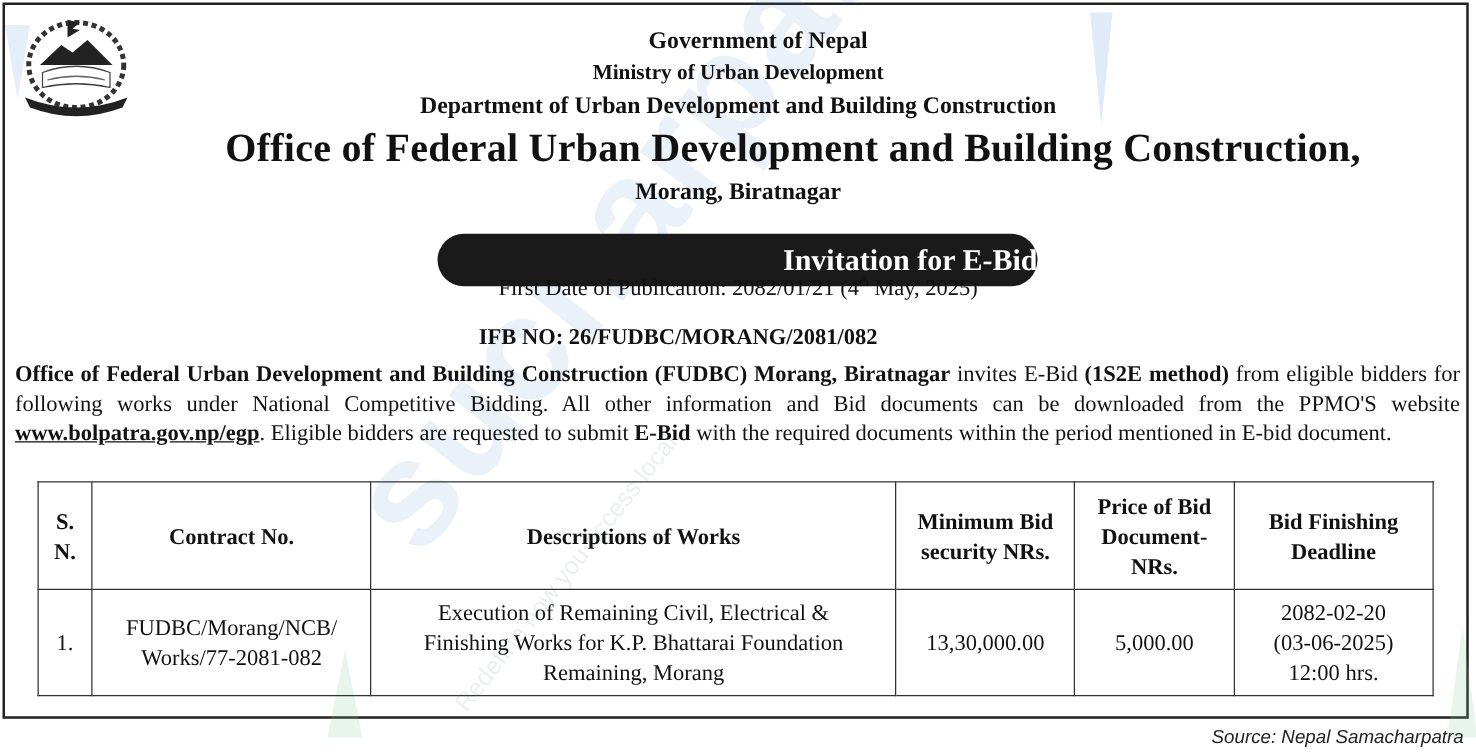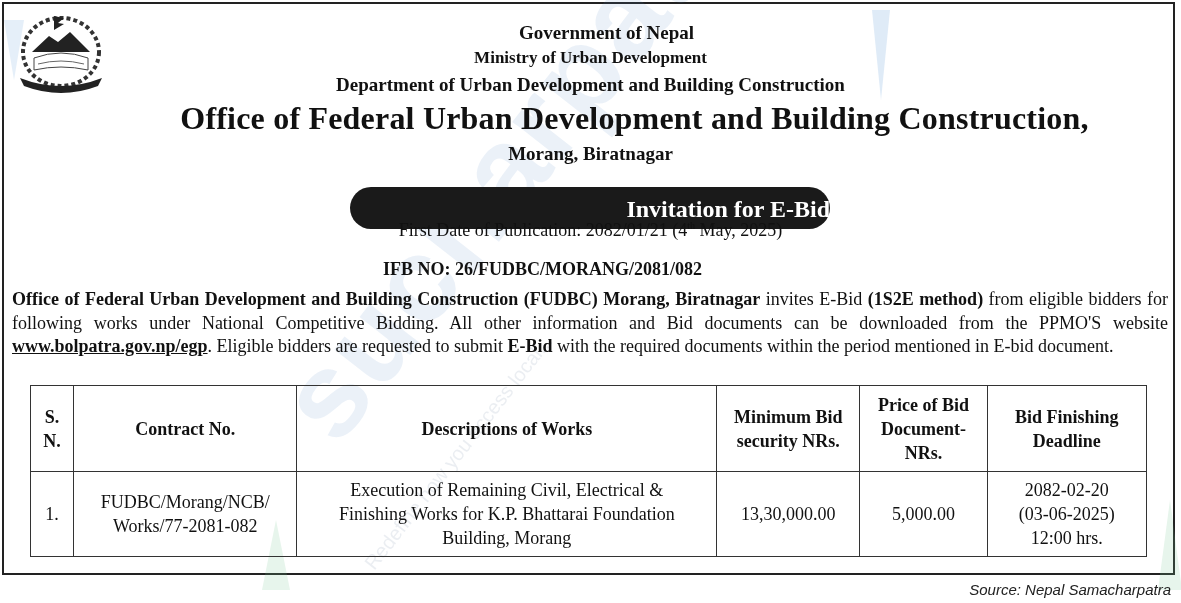--- a/index.html
+++ b/index.html
@@ -82,21 +82,21 @@
   <tbody>
     <tr>
       <td>1.</td>
       <td>
           <div>FUDBC/Morang/NCB/</div>
           <div>Works/77-2081-082</div>
         </td>
       <td>
           <div>Execution of Remaining Civil, Electrical &amp;</div>
           <div>Finishing Works for K.P. Bhattarai Foundation</div>
-          <div>Building, Morang</div>
+          <div>Remaining, Morang</div>
         </td>
       <td class="bold">13,30,000.00</td>
       <td class="bold">5,000.00</td>
       <td class="bold">
           <div>2082-02-20</div>
           <div>(03-06-2025)</div>
           <div>12:00 hrs.</div>
         </td>
     </tr>
   </tbody>

